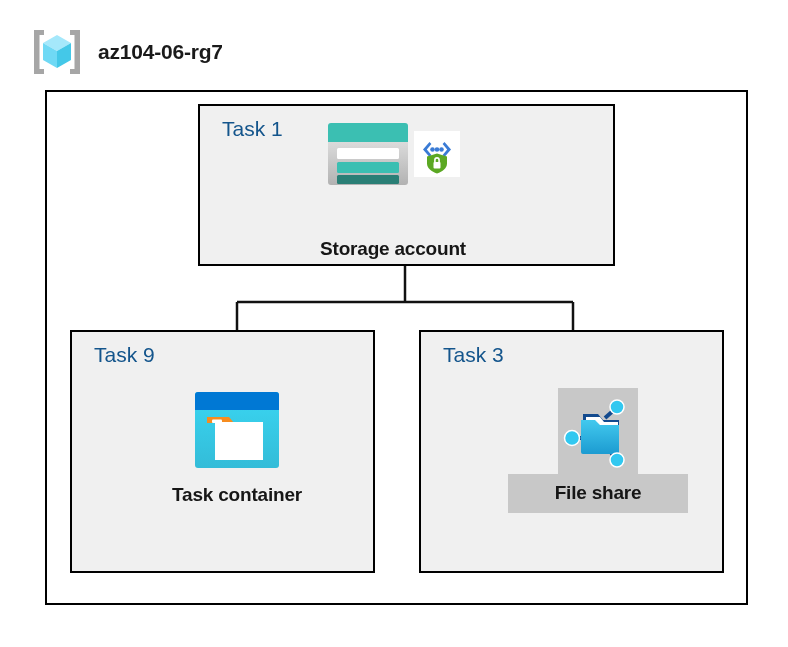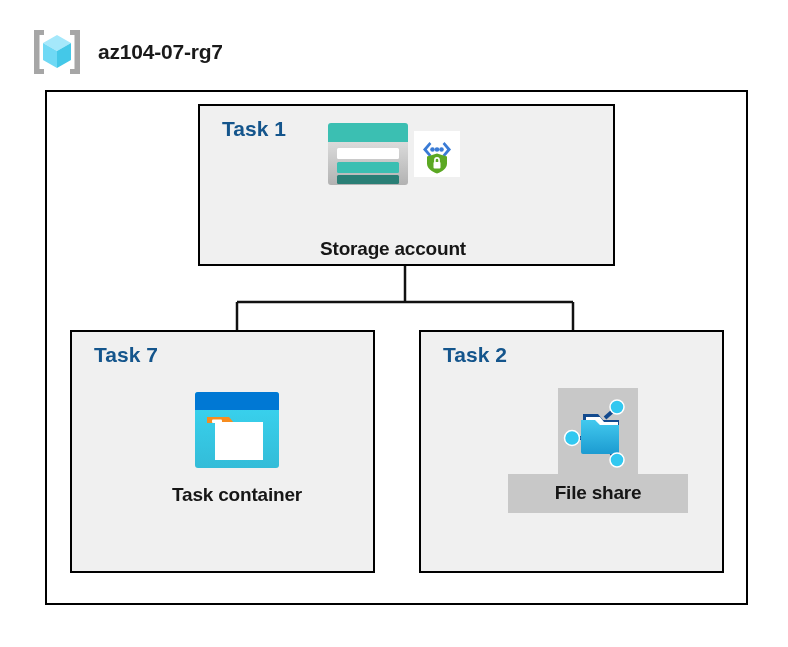--- a/index.html
+++ b/index.html
@@ -61,21 +61,21 @@
   }
   #task1-box { left: 198px; top: 104px; width: 417px; height: 162px; }
   #task2-box { left: 70px;  top: 330px; width: 305px; height: 243px; }
   #task3-box { left: 419px; top: 330px; width: 305px; height: 243px; }
 
   .task-label {
     position: absolute;
     left: 22px;
     top: 11px;
     font-size: 21px;
-    font-weight: bold;
+    font-weight: normal;
     color: #14558c;
     white-space: nowrap;
   }
 
   
   #connectors {
     position: absolute;
     left: 0;
     top: 0;
     width: 788px;
@@ -137,21 +137,21 @@
     <path d="M14 3 L4 3 L4 47 L14 47 L14 42 L9.5 42 L9.5 8 L14 8 Z" fill="#A6A6A6"></path>
 
     <path d="M40 3 L50 3 L50 47 L40 47 L40 42 L44.5 42 L44.5 8 L40 8 Z" fill="#A6A6A6"></path>
 
     <path d="M27 8 L41 16 L27 24 L13 16 Z" fill="#A5E8FB"></path>
 
     <path d="M13 16 L27 24 L27 41 L13 33 Z" fill="#6FD9F5"></path>
 
     <path d="M41 16 L41 33 L27 41 L27 24 Z" fill="#44C8E8"></path>
   </svg>
-  <div id="rg-title">az104-07-rg7</div>
+  <div id="rg-title">az104-06-rg7</div>
 </div>
 
 <div id="rg-box"></div>
 
 <svg id="connectors" viewBox="0 0 788 647">
 
   <path d="M405 266 L405 302" stroke="#111111" stroke-width="2.5" fill="none"></path>
 
   <path d="M237 302 L573 302" stroke="#111111" stroke-width="2.5" fill="none"></path>
 
@@ -196,21 +196,21 @@
 
       <rect x="19.5" y="31" width="7" height="6.5" rx="1" fill="#FFFFFF"></rect>
 
       <path d="M20.9 31 L20.9 29 a2.1 2.1 0 0 1 4.2 0 L25.1 31" stroke="#FFFFFF" stroke-width="1.6" fill="none"></path>
     </svg>
   </div>
   <div class="node-caption">Storage account</div>
 </div>
 
 <div class="task-box" id="task2-box">
-  <div class="task-label">Task 7</div>
+  <div class="task-label">Task 9</div>
 </div>
 
 <div class="node" id="node-blob">
   <svg width="88" height="80" viewBox="0 0 88 80" class="svg-icon">
     <defs>
       <linearGradient id="blobBody" x1="0" y1="0" x2="0" y2="1">
         <stop offset="0" stop-color="#3AD6F2"></stop>
         <stop offset="1" stop-color="#33BCD8"></stop>
       </linearGradient>
     </defs>
@@ -221,21 +221,21 @@
 
     <path d="M14 27 h22 l5 6 h-27 Z" fill="#F68C1F"></path>
     <rect x="19" y="29.5" width="10" height="3.5" rx="1" fill="#FFFFFF"></rect>
 
     <rect x="22" y="32" width="48" height="38" fill="#FFFFFF"></rect>
   </svg>
   <div class="node-caption">Task container</div>
 </div>
 
 <div class="task-box" id="task3-box">
-  <div class="task-label">Task 2</div>
+  <div class="task-label">Task 3</div>
 </div>
 
 <div class="node" id="node-fileshare">
   <div class="icon-wrap">
     <svg width="72" height="76" viewBox="0 0 72 76" class="svg-icon">
       <defs>
         <linearGradient id="fsFolder" x1="0" y1="0" x2="0" y2="1">
           <stop offset="0" stop-color="#42C9EE"></stop>
           <stop offset="1" stop-color="#1C9BD1"></stop>
         </linearGradient>

